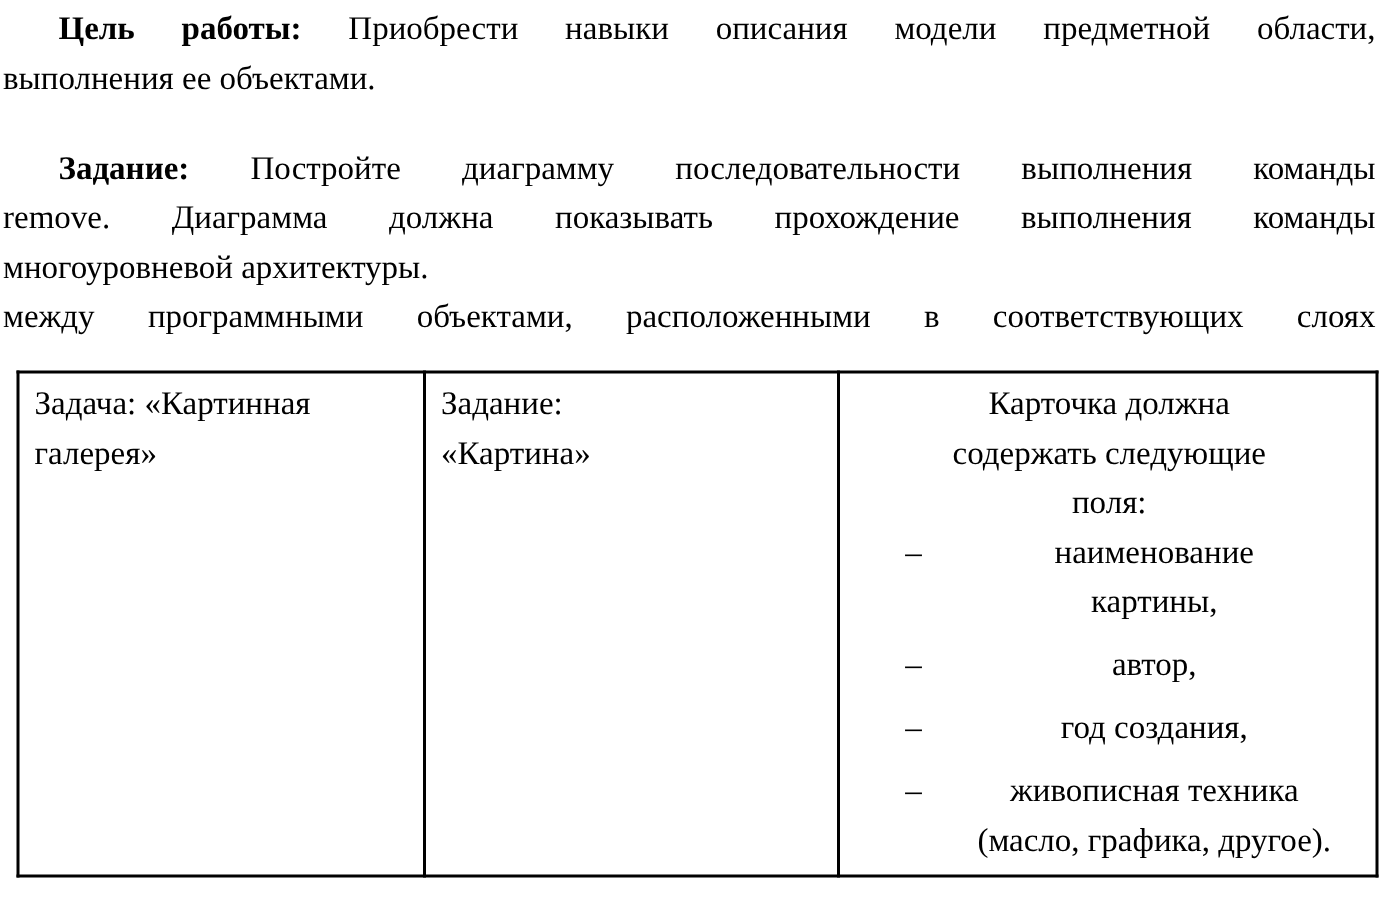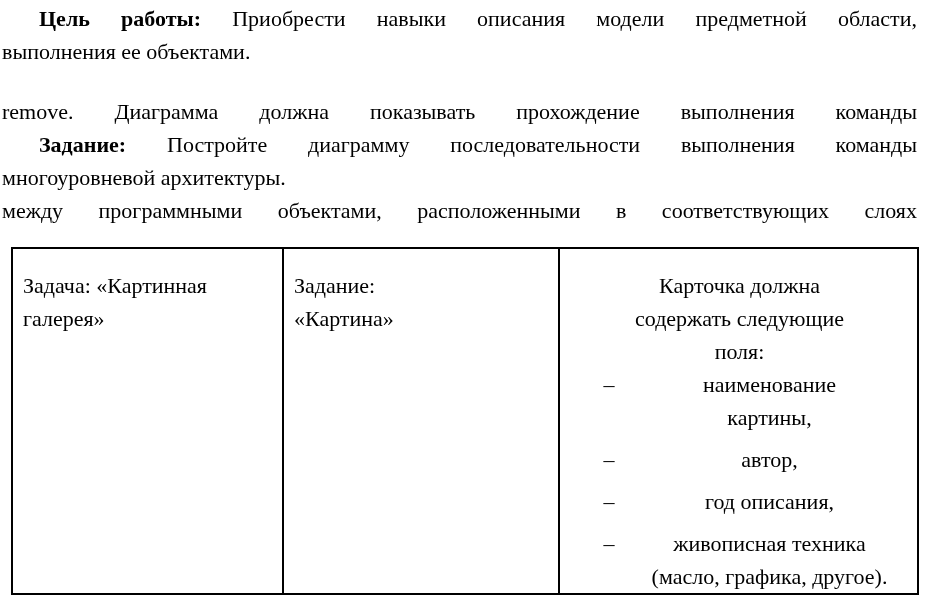--- a/index.html
+++ b/index.html
@@ -36,21 +36,21 @@
 
   table.req {
     border-collapse: collapse;
     table-layout: fixed;
     width: 906px;
     margin: 20px 0 0 9px;
   }
   table.req td {
     border: 2px solid #000000;
     vertical-align: top;
-    padding: 20px 8px 0 10px;
+    padding: 3px 8px 0 10px;
     height: 336px;
   }
   td.c3 { padding-left: 12px; text-align: center; }
 
   .req-item {
     display: flex;
     align-items: flex-start;
     padding-left: 18px;
     margin-top: 9px;
   }
@@ -64,22 +64,22 @@
 <body>
 
 <div class="page">
 
   <div class="para">
     <div class="line indent"><span class="b">Цель работы:</span> <span>Приобрести навыки описания модели предметной области,</span></div>
     <div class="line last">выполнения ее объектами.</div>
   </div>
 
   <div class="para para-task">
+    <div class="line indent"><span class="b">Задание:</span> <span>Постройте диаграмму последовательности выполнения команды</span></div>
     <div class="line">remove. Диаграмма должна показывать прохождение выполнения команды</div>
-    <div class="line indent"><span class="b">Задание:</span> <span>Постройте диаграмму последовательности выполнения команды</span></div>
     <div class="line last">многоуровневой архитектуры.</div>
     <div class="line">между программными объектами, расположенными в соответствующих слоях</div>
   </div>
 
   <table class="req">
     <colgroup>
       <col style="width:271px">
       <col style="width:276px">
       <col style="width:359px">
     </colgroup>
@@ -109,21 +109,21 @@
           <div class="req-item">
             <span class="marker">–</span>
             <div class="li-text">
               <div>автор,</div>
             </div>
           </div>
 
           <div class="req-item">
             <span class="marker">–</span>
             <div class="li-text">
-              <div>год описания,</div>
+              <div>год создания,</div>
             </div>
           </div>
 
           <div class="req-item">
             <span class="marker">–</span>
             <div class="li-text">
               <div>живописная техника</div>
               <div>(масло, графика, другое).</div>
             </div>
           </div>

